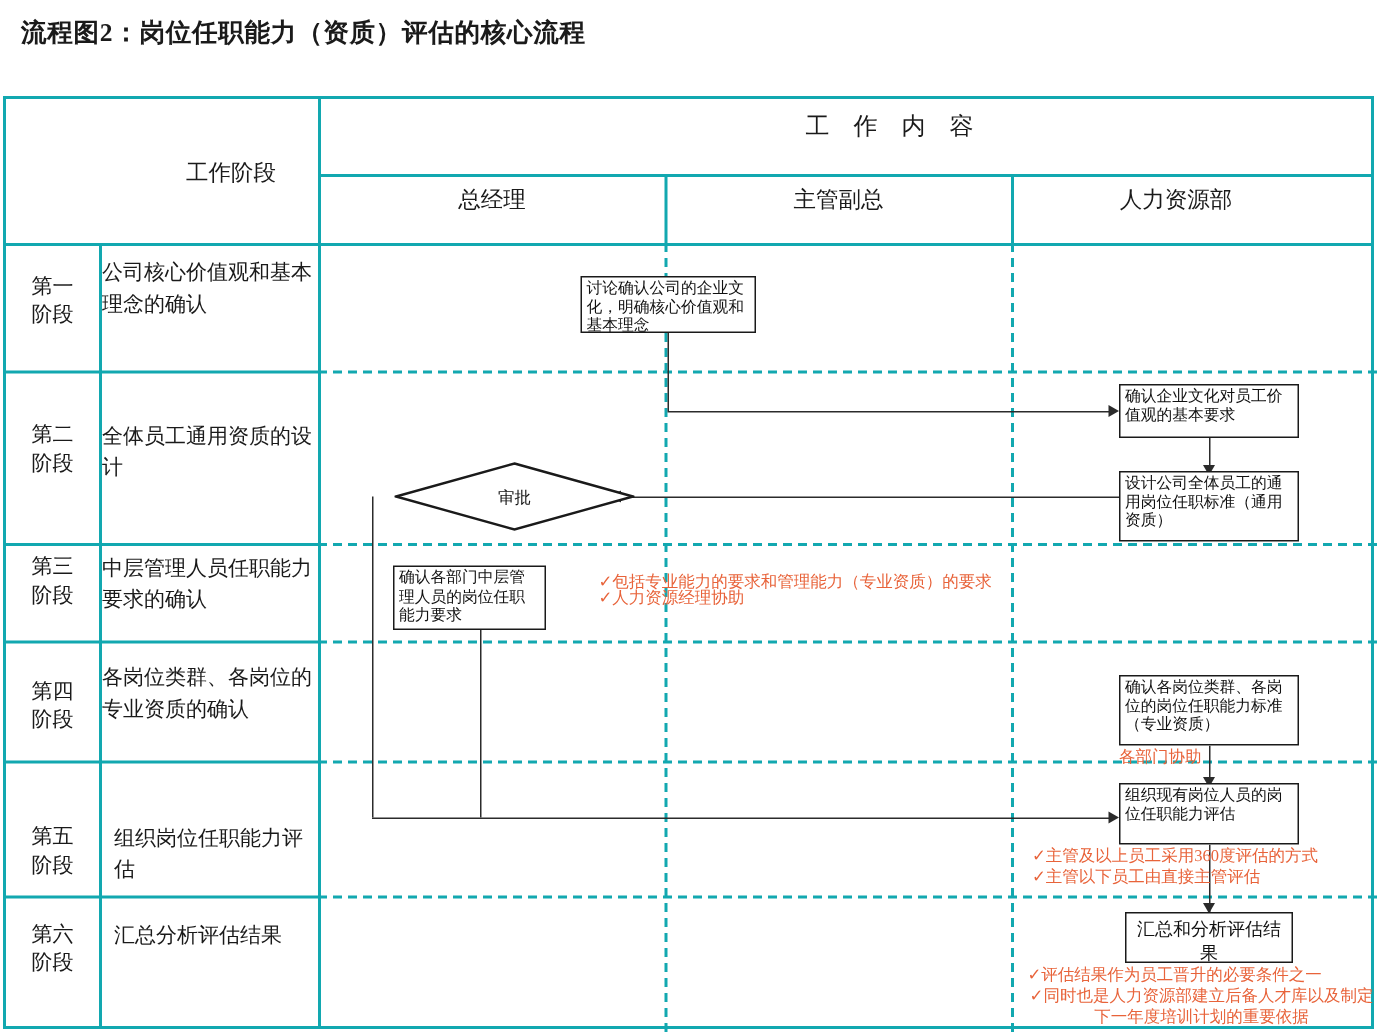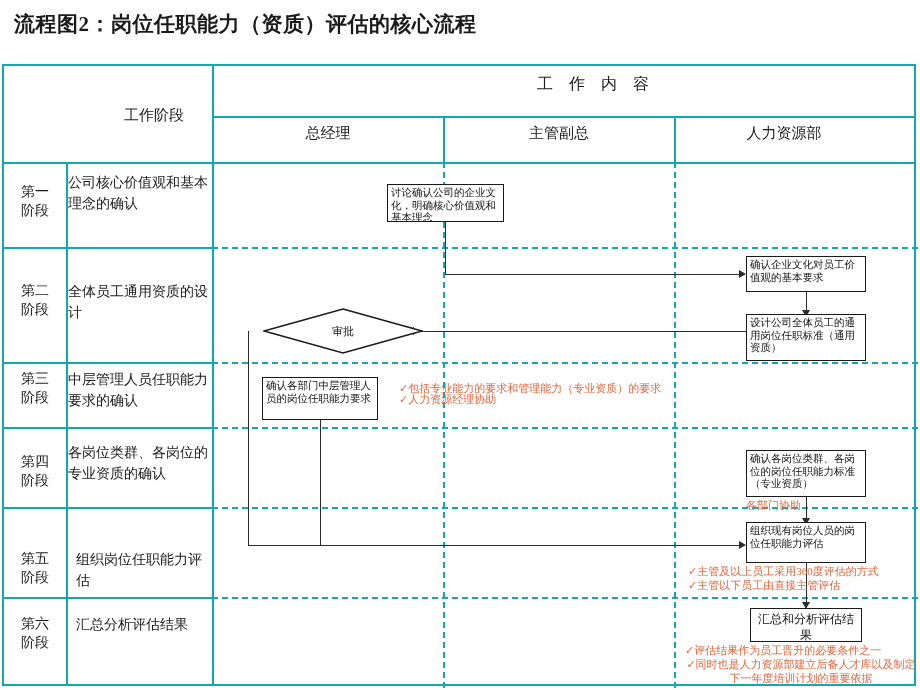--- a/index.html
+++ b/index.html
@@ -3,21 +3,21 @@
 <meta charset="utf-8">
 <style>
   html,body{margin:0;padding:0;}
   body{
     width:920px;height:690px;background:#ffffff;
     font-family:"Liberation Serif","DejaVu Serif",serif;
     color:#1a1a1a;overflow:hidden;position:relative;
   }
   #title{
     position:absolute;left:14px;top:10px;
-    font-size:21px;font-weight:bold;letter-spacing:0.5px;
+    font-size:17px;font-weight:bold;letter-spacing:0.5px;
     font-family:"Liberation Serif","DejaVu Serif",serif;
   }
   
   #grid{
     position:absolute;left:2px;top:64px;width:914px;height:622px;
     border:2px solid #12a8b0;box-sizing:border-box;
   }
   .vline{position:absolute;background:#12a8b0;width:2px;top:0;bottom:0;}
   .hline{position:absolute;background:#12a8b0;height:2px;left:0;right:0;}
   .hdash{
@@ -181,21 +181,21 @@
 
 <div class="box" style="left:746px;top:314px;width:120px;height:47px;">设计公司全体员工的通用岗位任职标准（通用资质）</div>
 
 <div class="diamond" style="left:263px;top:308px;font-family:Liberation Mono, monospace;">
   <svg width="160" height="46" viewBox="0 0 160 46">
     <polygon points="80,1 159,23 80,45 1,23" fill="#ffffff" stroke="#1a1a1a" stroke-width="1.6"></polygon>
   </svg>
   <span>审批</span>
 </div>
 
-<div class="box" style="left:262px;top:377px;width:116px;height:43px;">确认各部门中层管理人员的岗位任职能力要求</div>
+<div class="box" style="left:262px;top:377px;width:102px;height:43px;">确认各部门中层管理人员的岗位任职能力要求</div>
 
 <div class="box" style="left:746px;top:450px;width:120px;height:47px;">确认各岗位类群、各岗位的岗位任职能力标准（专业资质）</div>
 
 <div class="box" style="left:746px;top:522px;width:120px;height:41px;">组织现有岗位人员的岗位任职能力评估</div>
 
 <div class="box c" style="left:750px;top:608px;width:112px;height:34px;font-size:12px;line-height:16px;">汇总和分析评估结果</div>
 
 <div class="red" style="left:399px;top:381px;">✓包括专业能力的要求和管理能力（专业资质）的要求</div>
 <div class="red" style="left:399px;top:392px;">✓人力资源经理协助</div>
 

